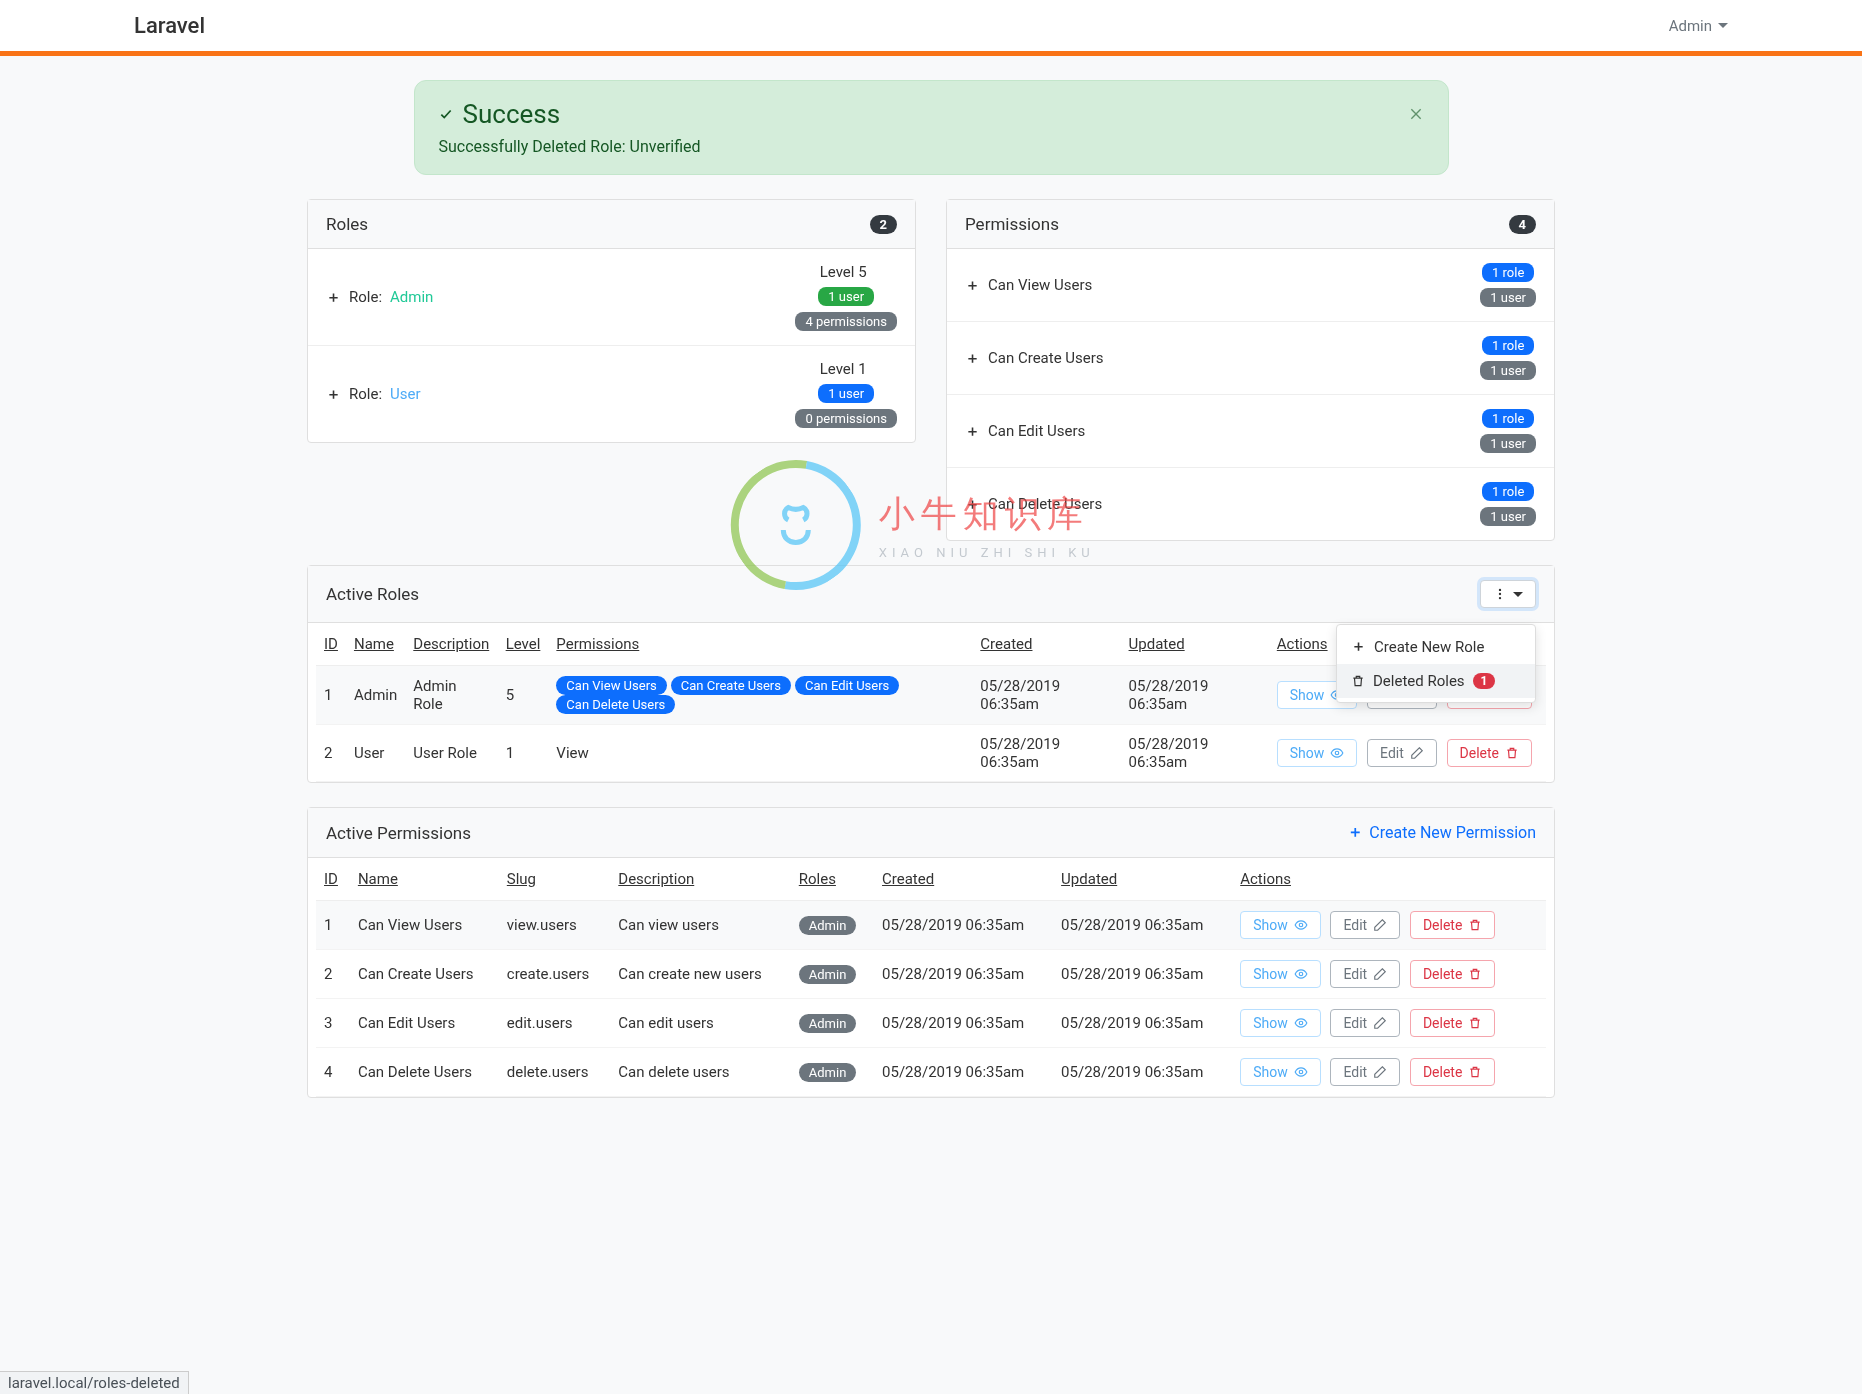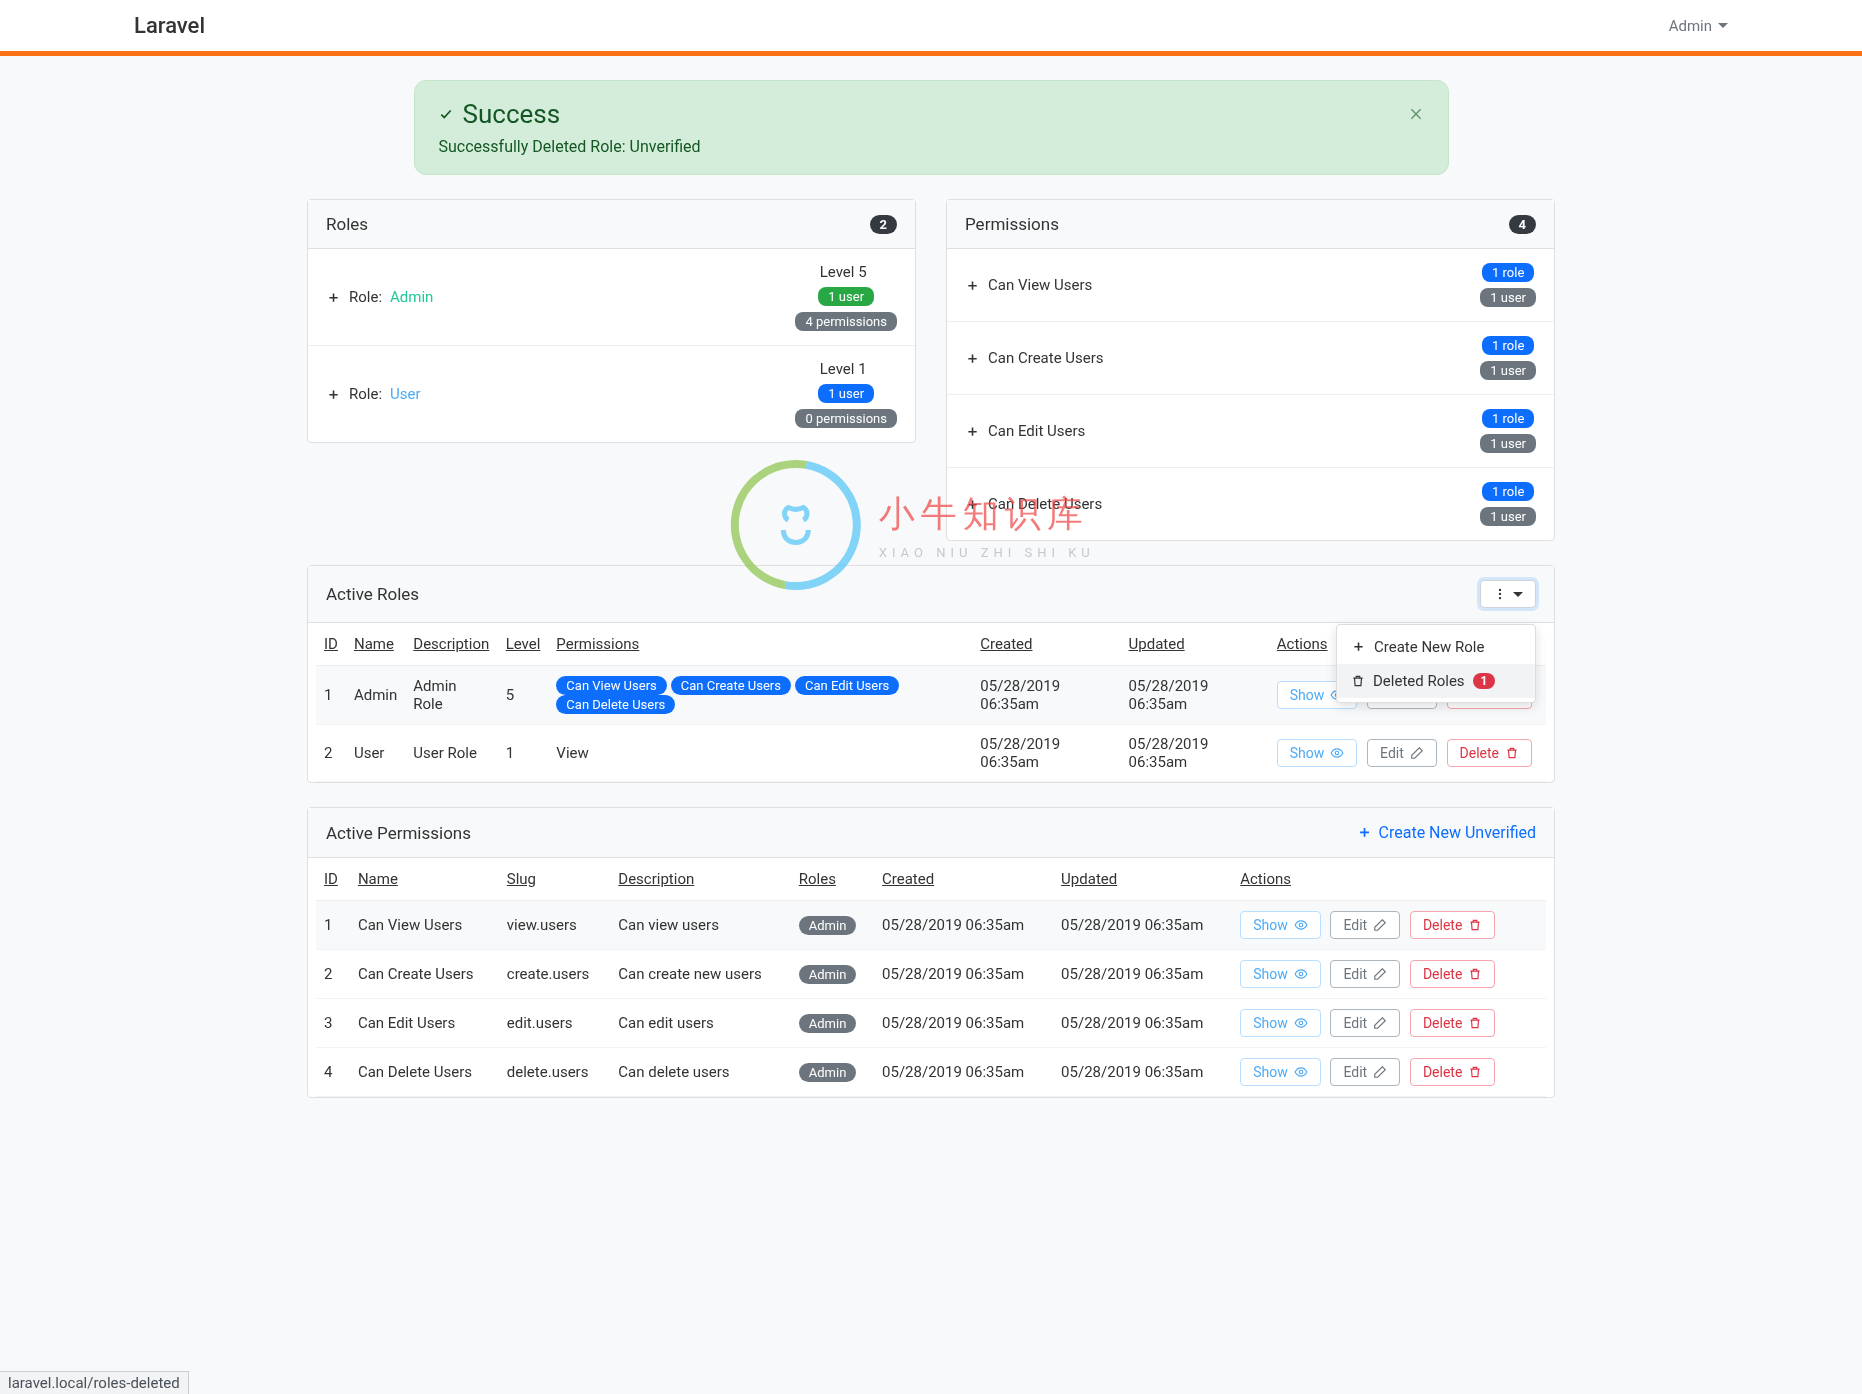--- a/index.html
+++ b/index.html
@@ -365,21 +365,21 @@
           </tbody>
       </table>
     </div>
   </div>
 
   <div class="card">
     <div class="card-header">
       <span>Active Permissions</span>
       <div class="create-link blue">
         <span style="font-weight:bold">＋</span>
-        <span>Create New Unverified</span>
+        <span>Create New Permission</span>
       </div>
     </div>
     <div style="padding:0 8px;">
       <table>
         <thead>
             <tr id="ap-head">
               <th>ID</th>
               <th>Name</th>
               <th>Slug</th>
               <th>Description</th>

